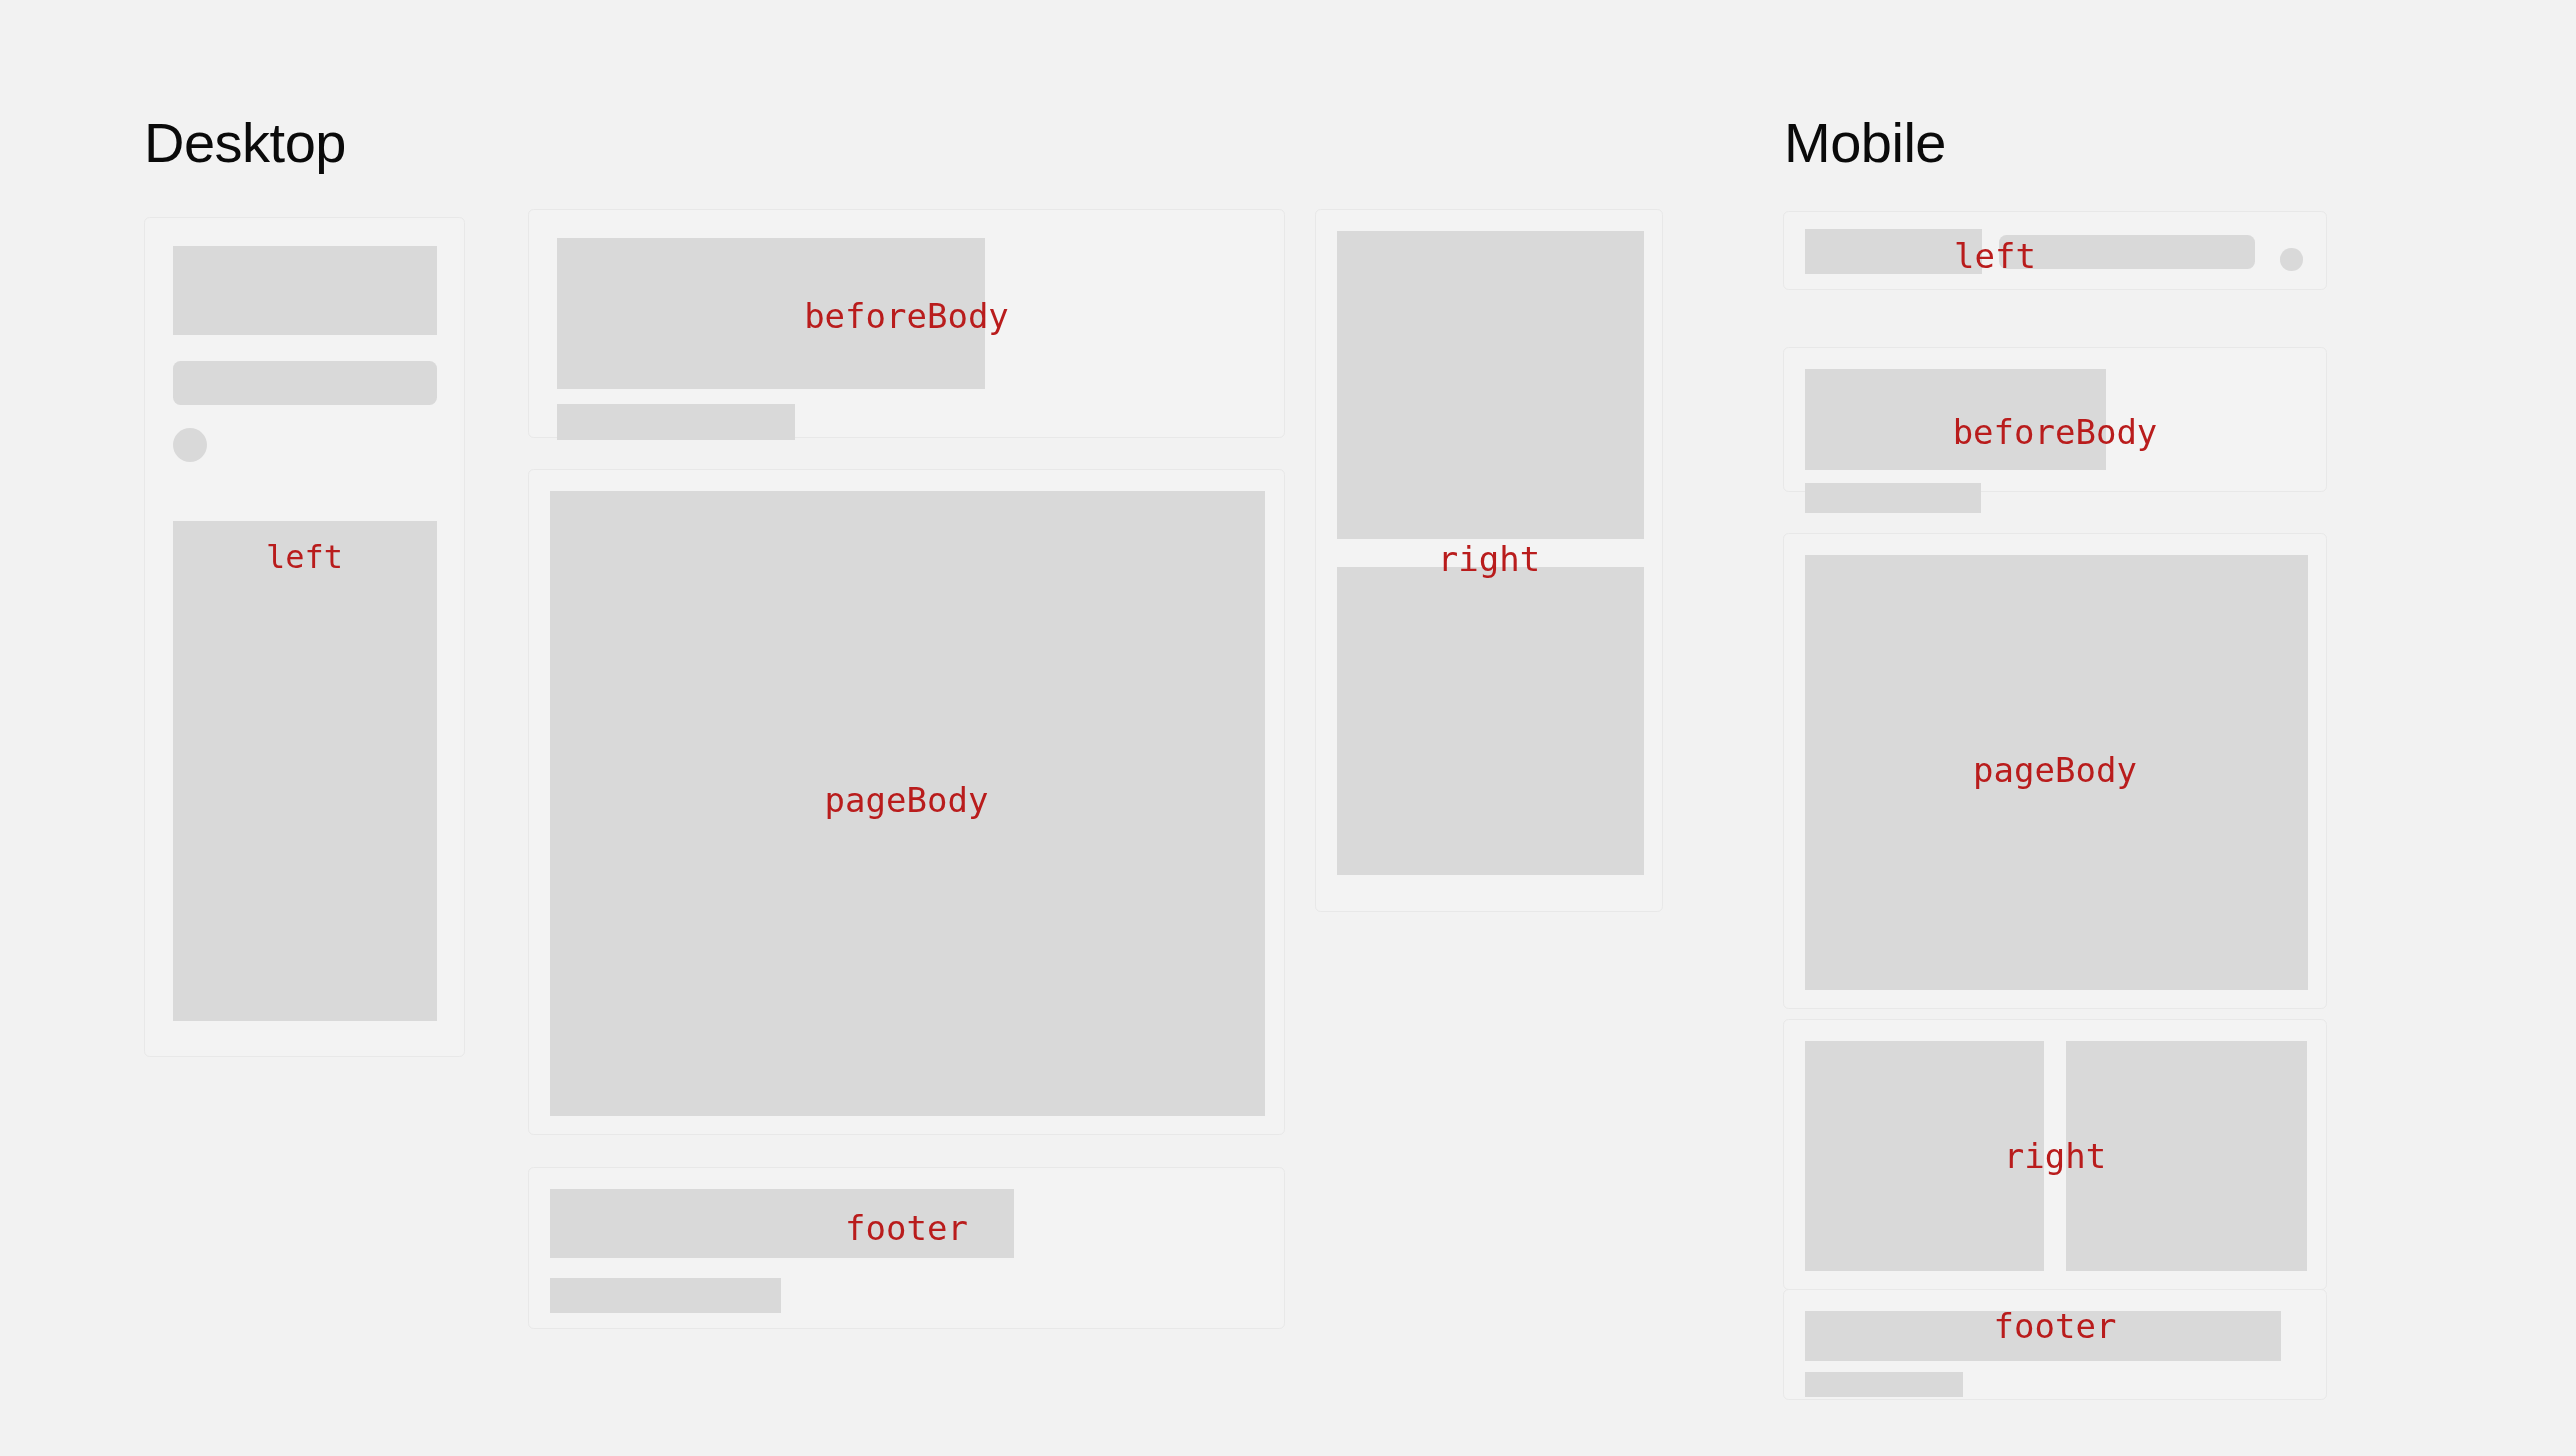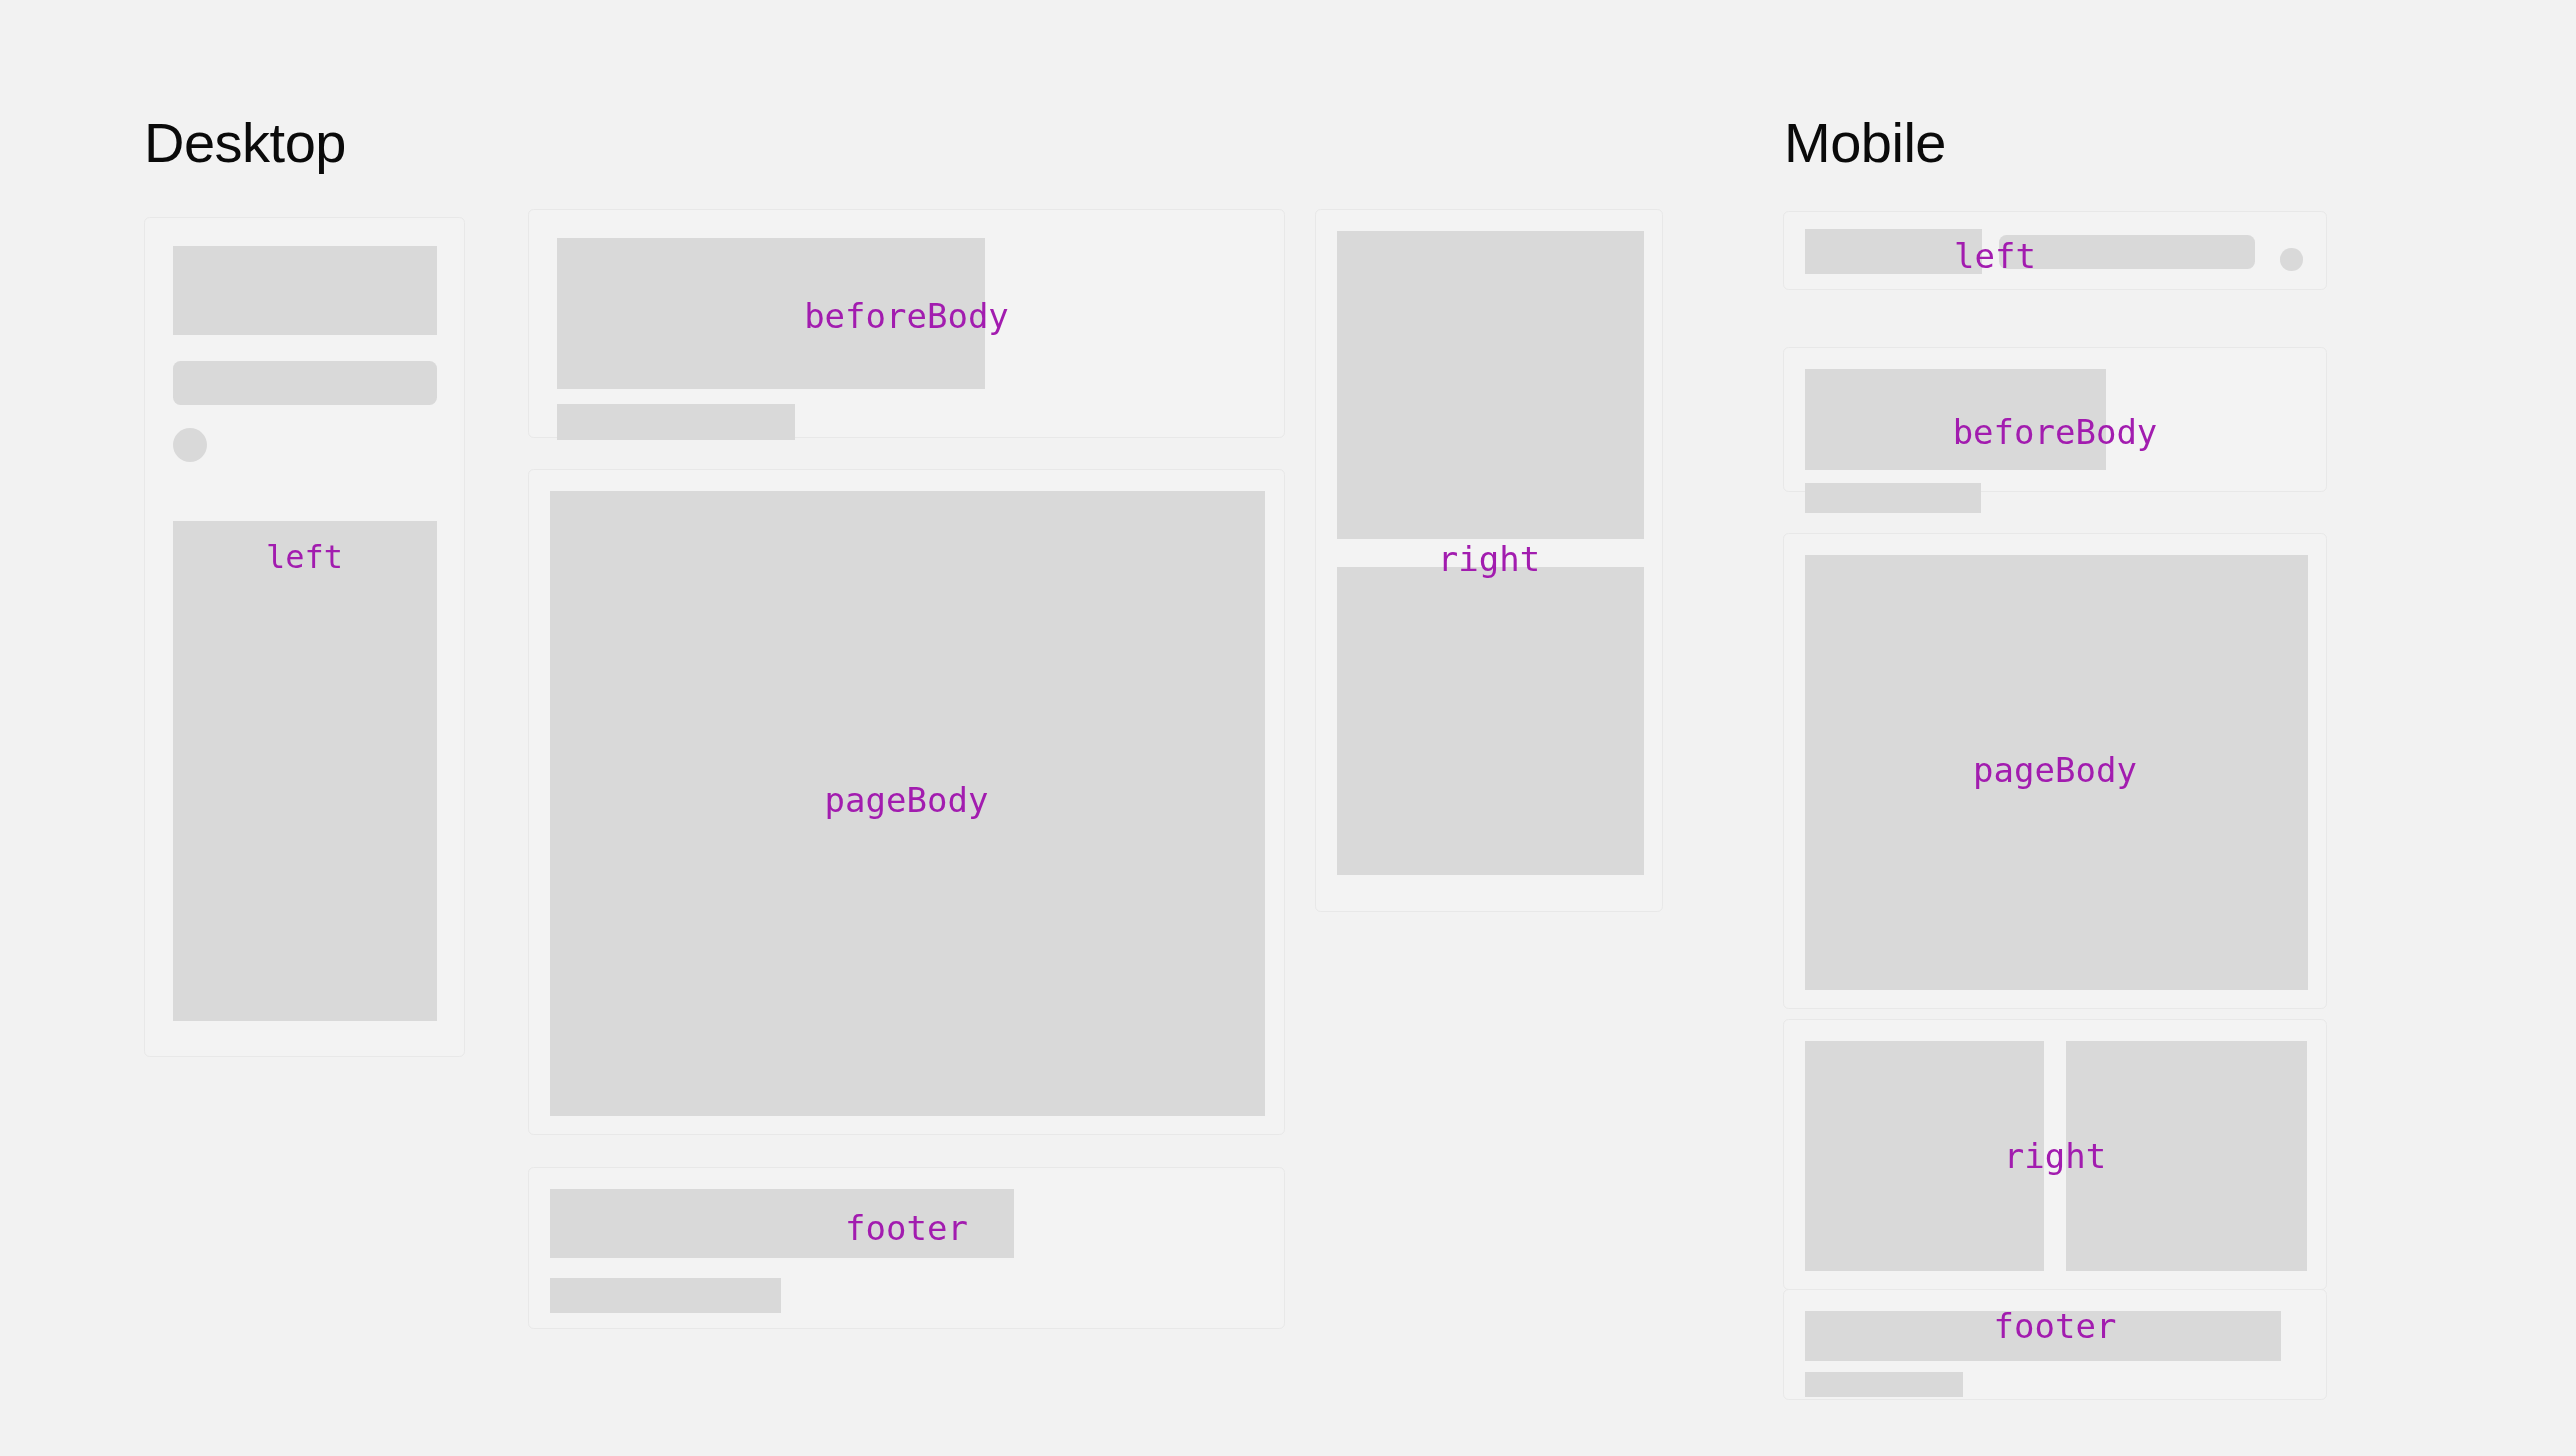--- a/index.html
+++ b/index.html
@@ -43,21 +43,21 @@
     position: absolute;
     background: #d9d9d9;
   }
   .blk.rounded { border-radius: 7.5px; }
   .blk.circle  { border-radius: 50%; }
 
   
   .mono-label {
     position: absolute;
     font-family: "DejaVu Sans Mono", "Liberation Mono", monospace;
-    color: #a21caf;
+    color: #b91c1c;
     white-space: nowrap;
     text-align: center;
     pointer-events: none;
   }
 
   
 
   
   #d-left-panel { left: 144px; top: 217px; width: 321px; height: 840px; }
   #d-left-blk-1 { left: 28px;  top: 28px;  width: 264px; height: 89px; }

